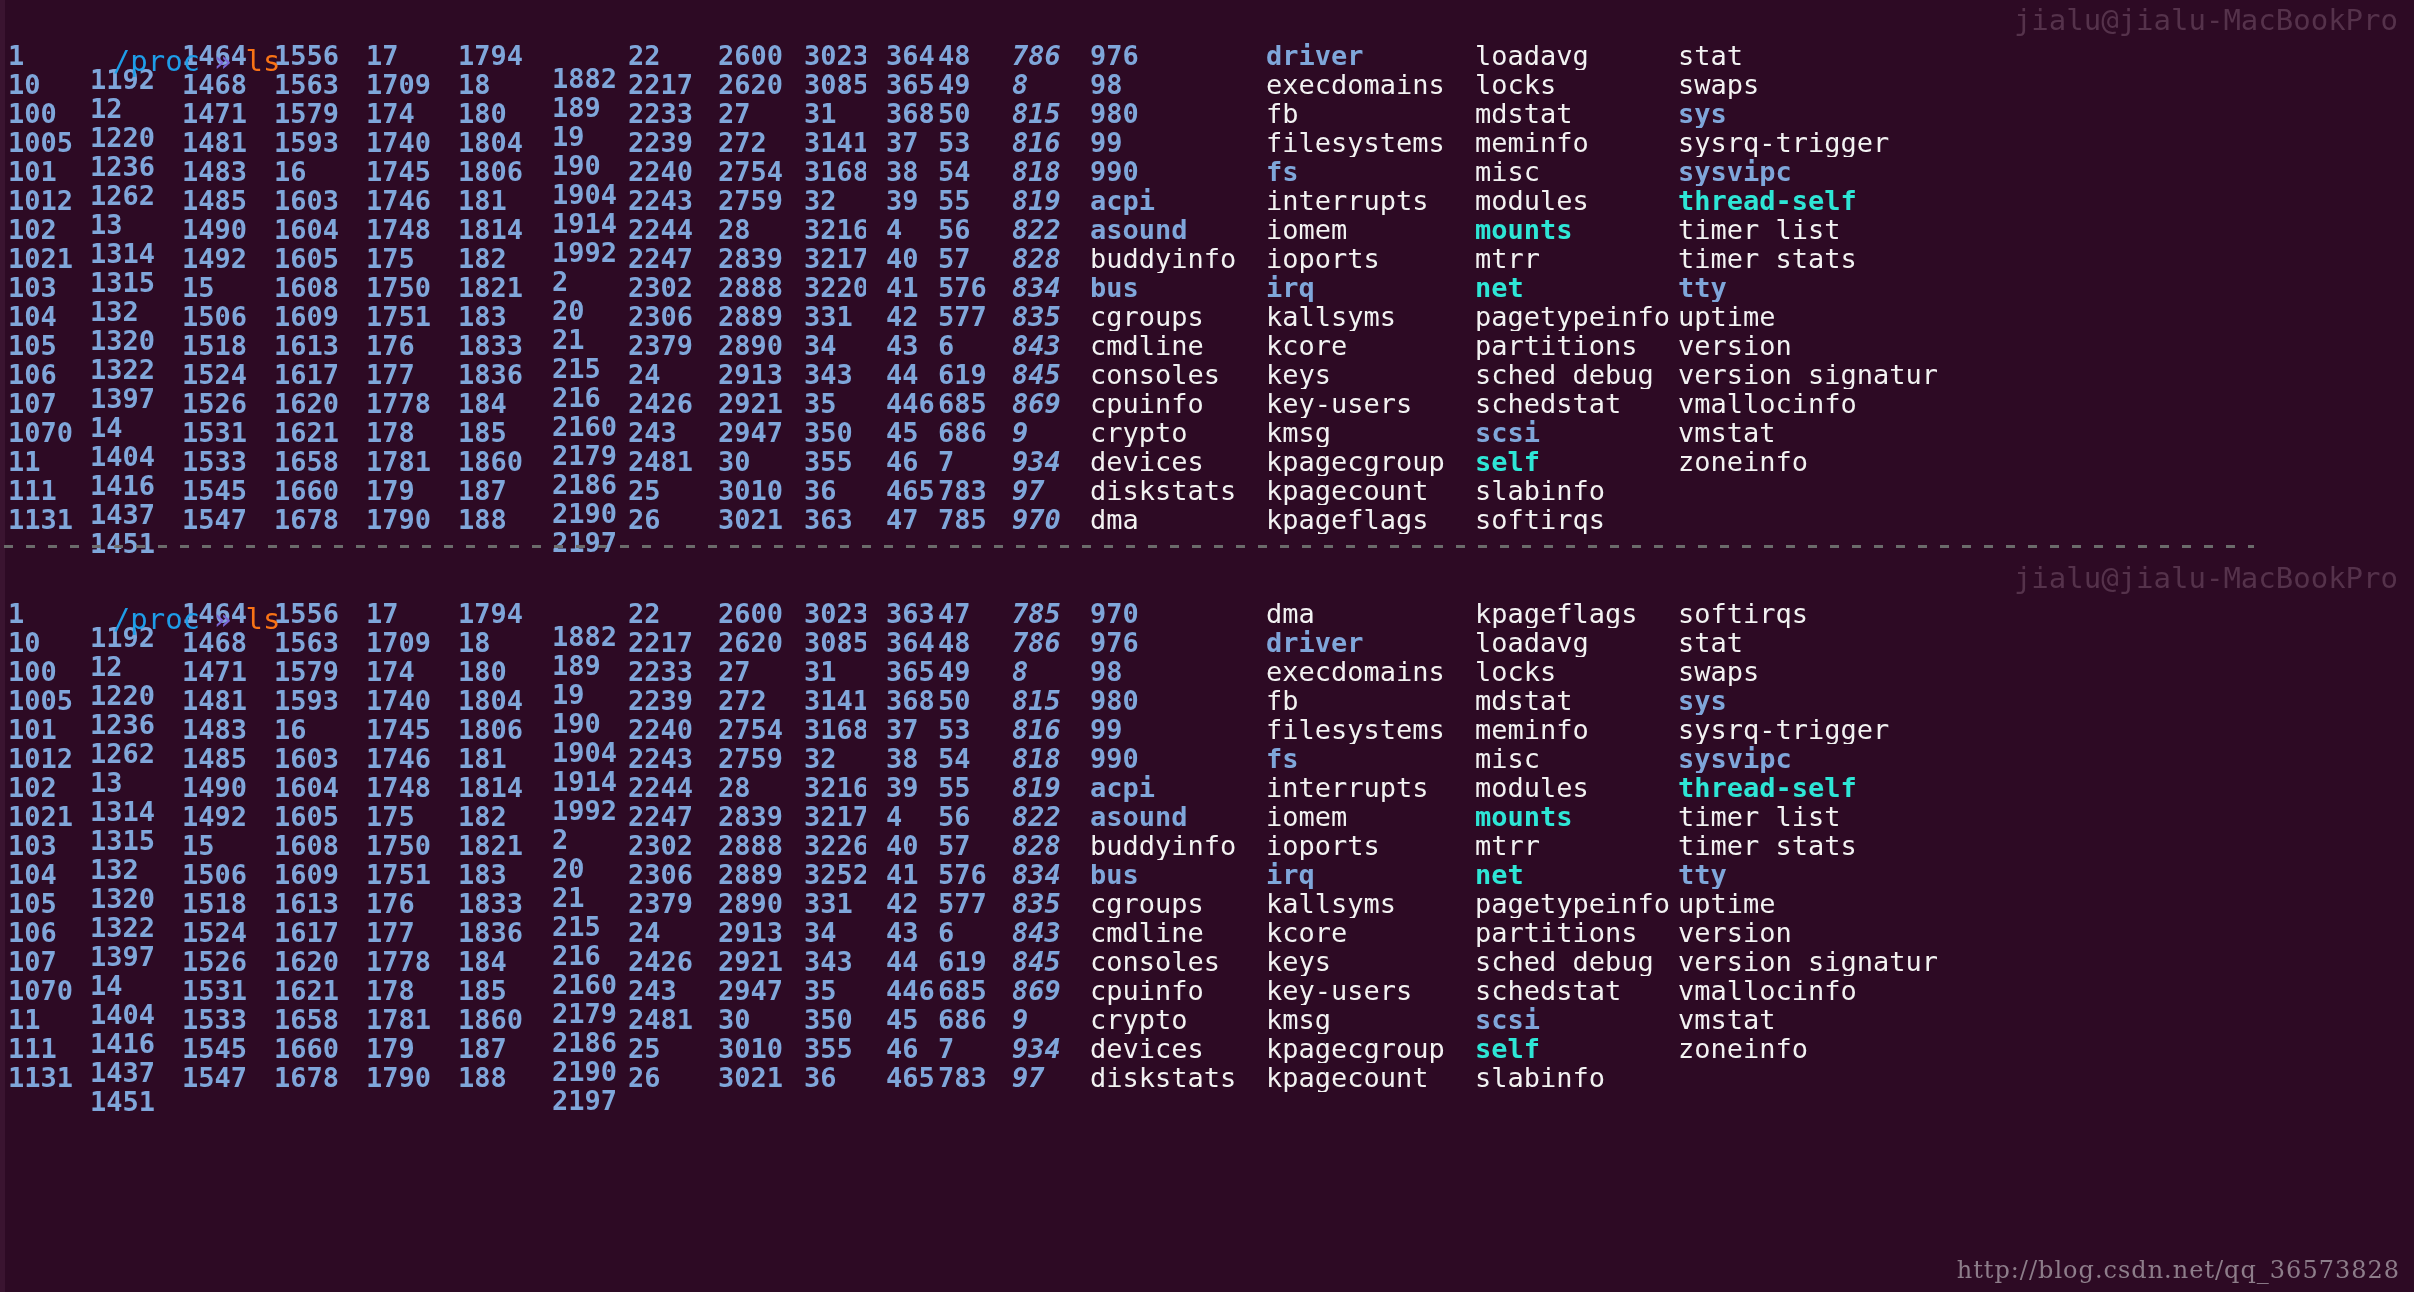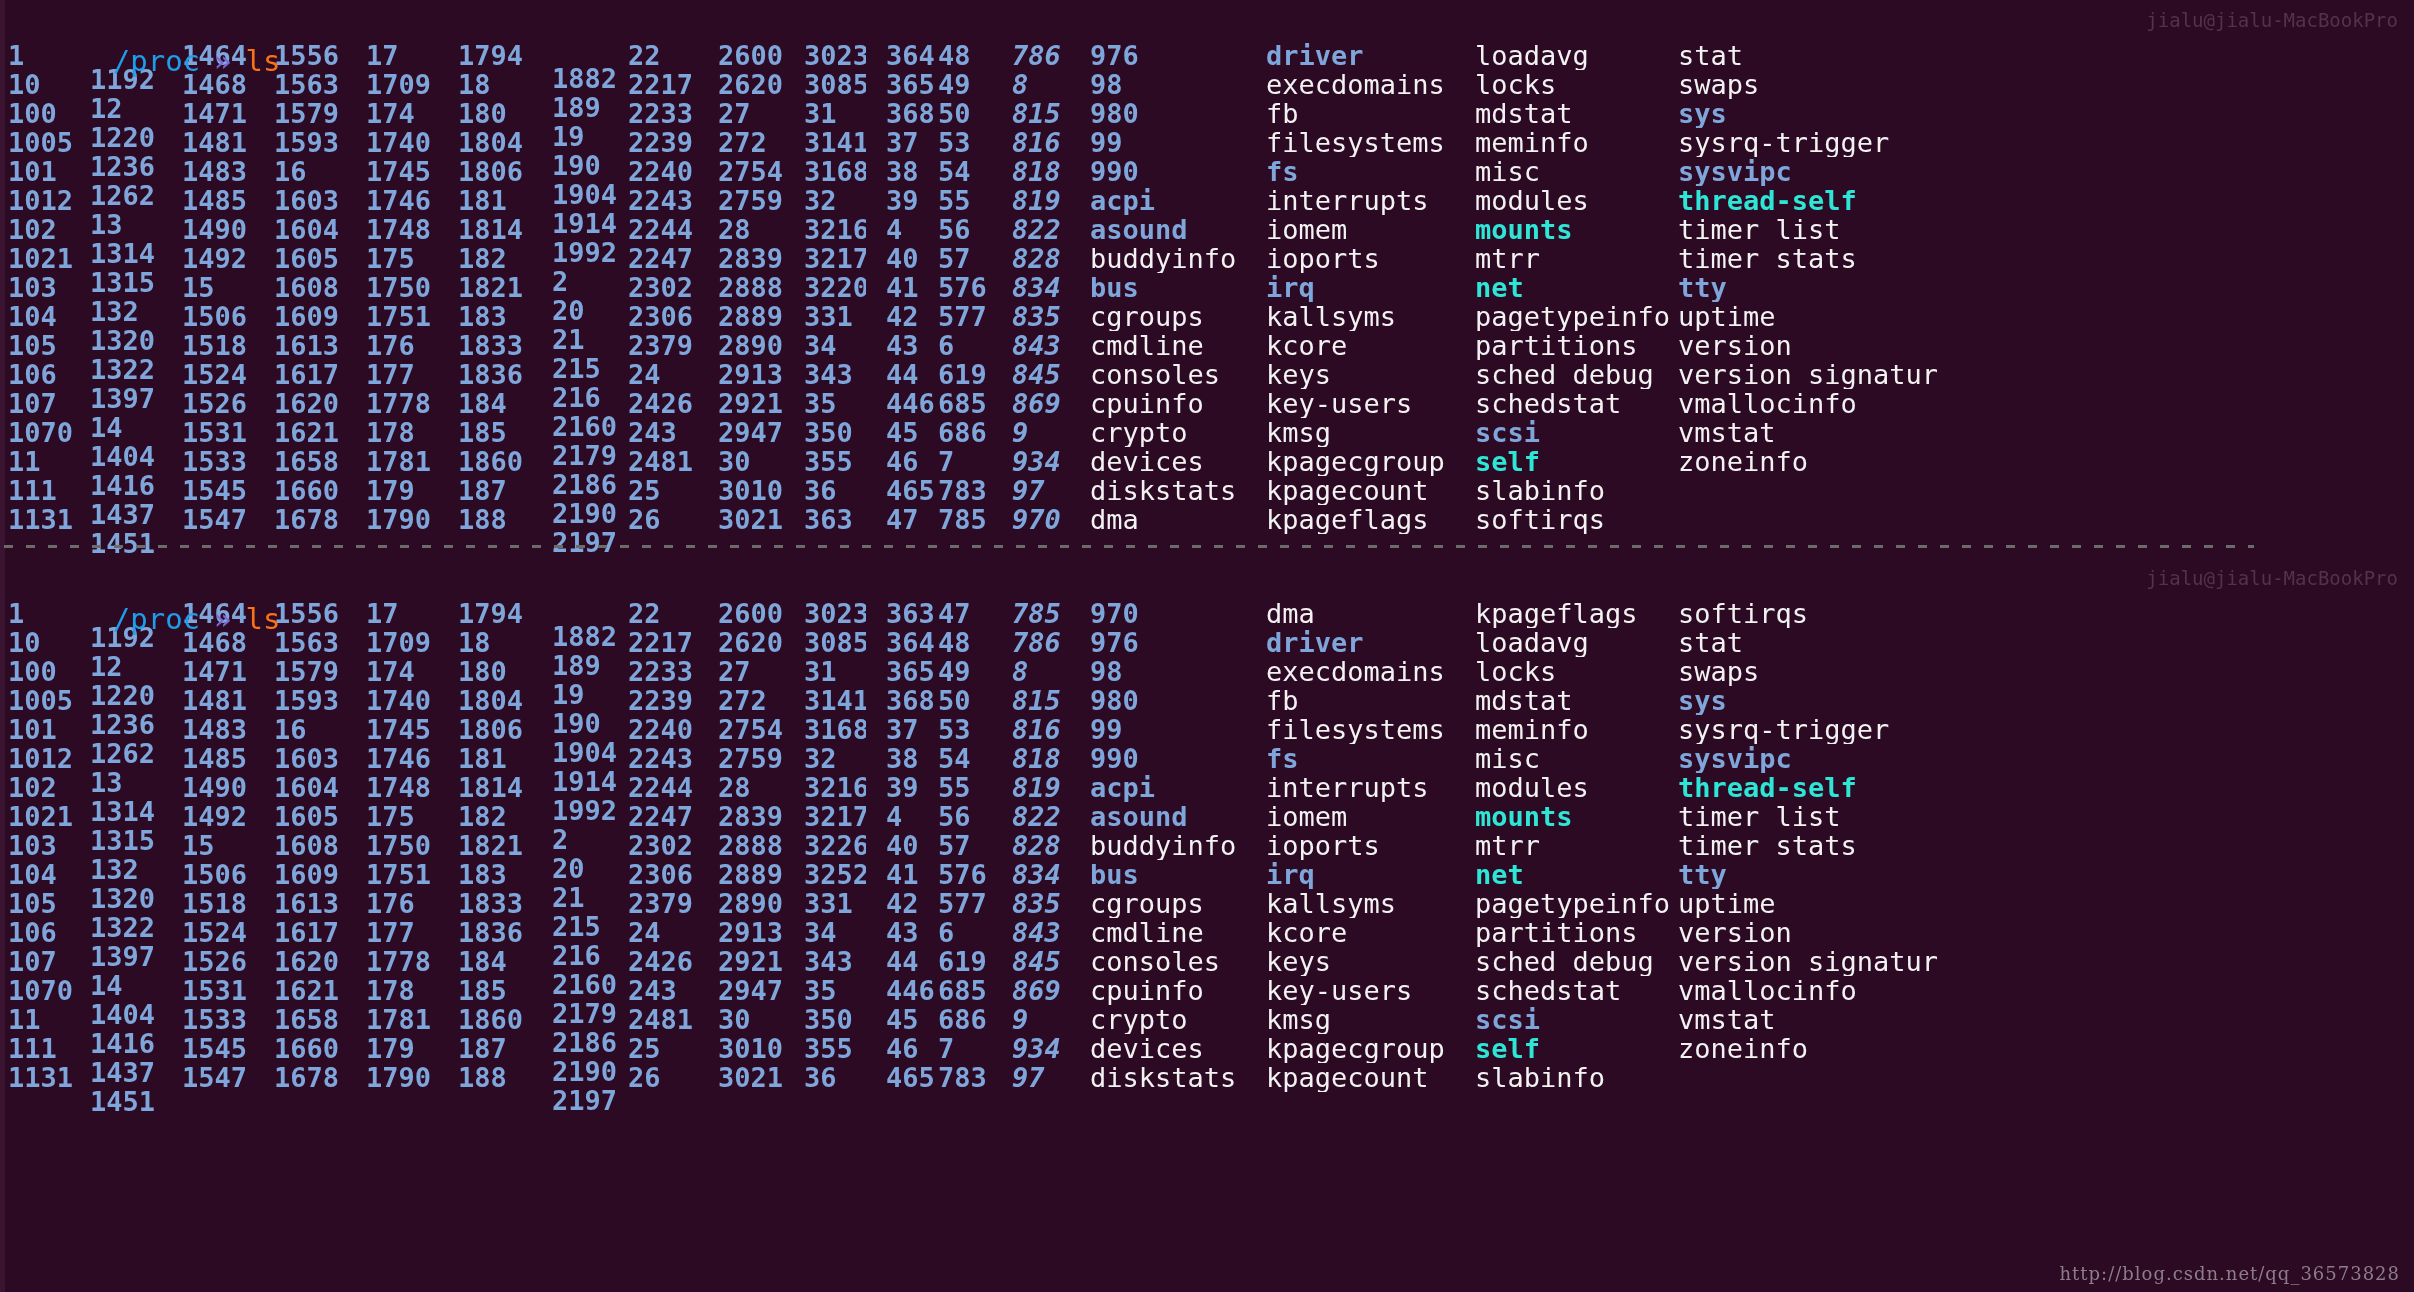--- a/index.html
+++ b/index.html
@@ -38,21 +38,21 @@
     position: relative;
   }
   .p-path { color: #1e9de8; }
   .p-arrow { color: #7b68d8; padding-left: 14px; }
   .p-cmd { color: #f97316; padding-left: 14px; }
   .host {
     position: absolute;
     right: 16px;
     top: 0;
     color: #55324b;
-    font-size: 19px;
+    font-size: 29px;
     line-height: 41px;
     white-space: pre;
   }
   .grid {
     display: block;
     font-size: 0;
   }
   .row {
     display: block;
     height: 29px;
@@ -106,21 +106,21 @@
     height: 3px;
     background-image: repeating-linear-gradient(
         to right, #6b6b6b 0px, #6b6b6b 9px, rgba(0,0,0,0) 9px, rgba(0,0,0,0) 22px);
   }
   .watermark {
     position: absolute;
     right: 14px;
     bottom: 8px;
     color: #8d7d8a;
     font-family: "DejaVu Serif", "Liberation Serif", serif;
-    font-size: 18px;
+    font-size: 24px;
     letter-spacing: 1px;
     white-space: pre;
   }
   .block2 { margin-top: 0px; }
 </style>
 </head>
 <body>
 
 <div id="terminal">
 

